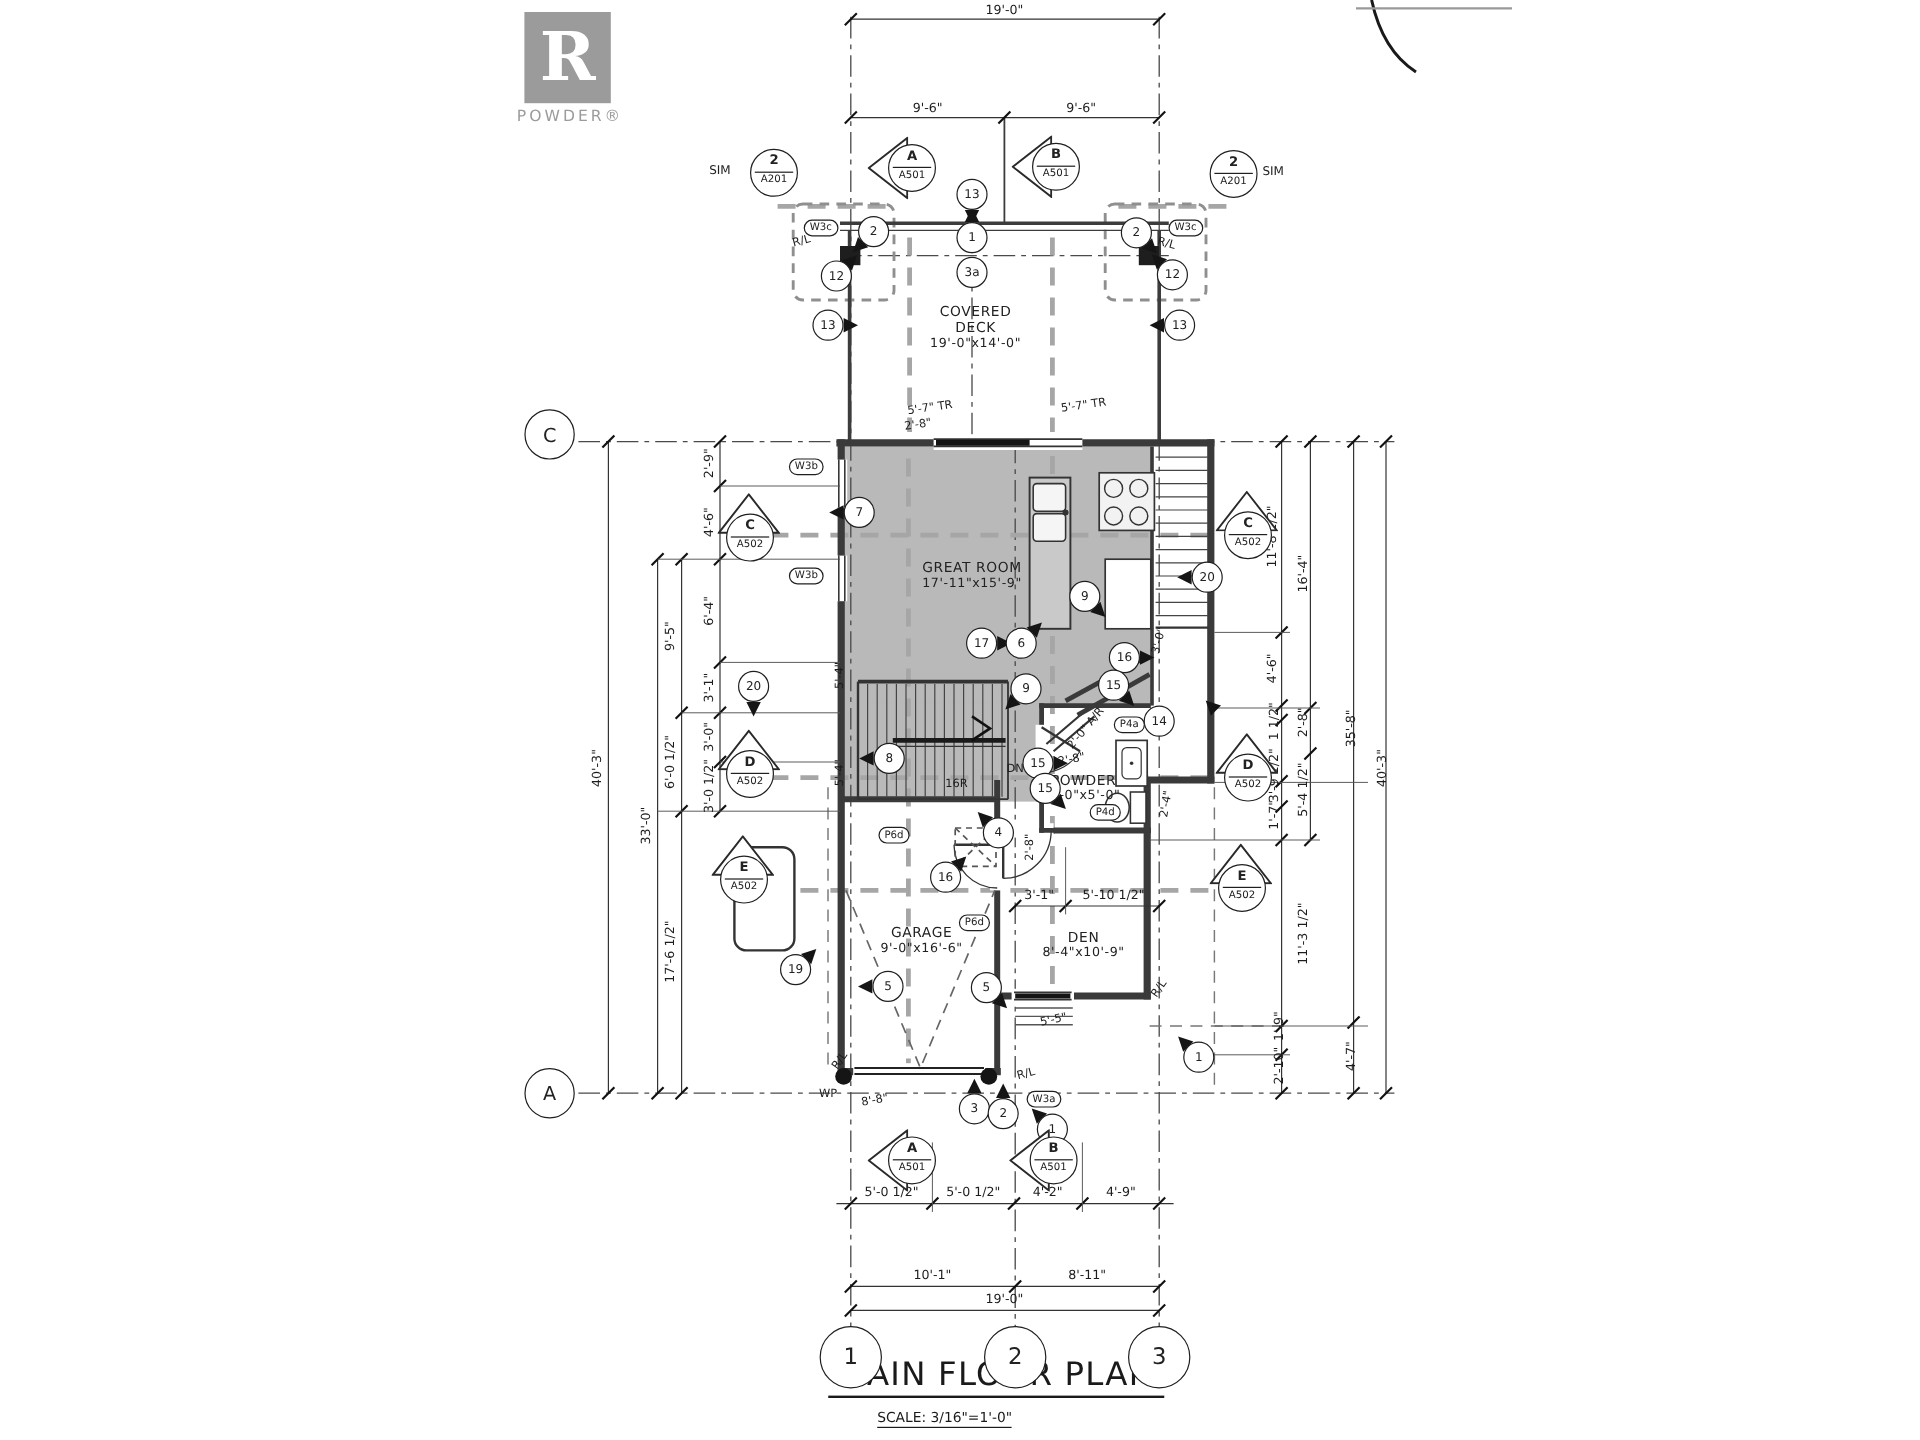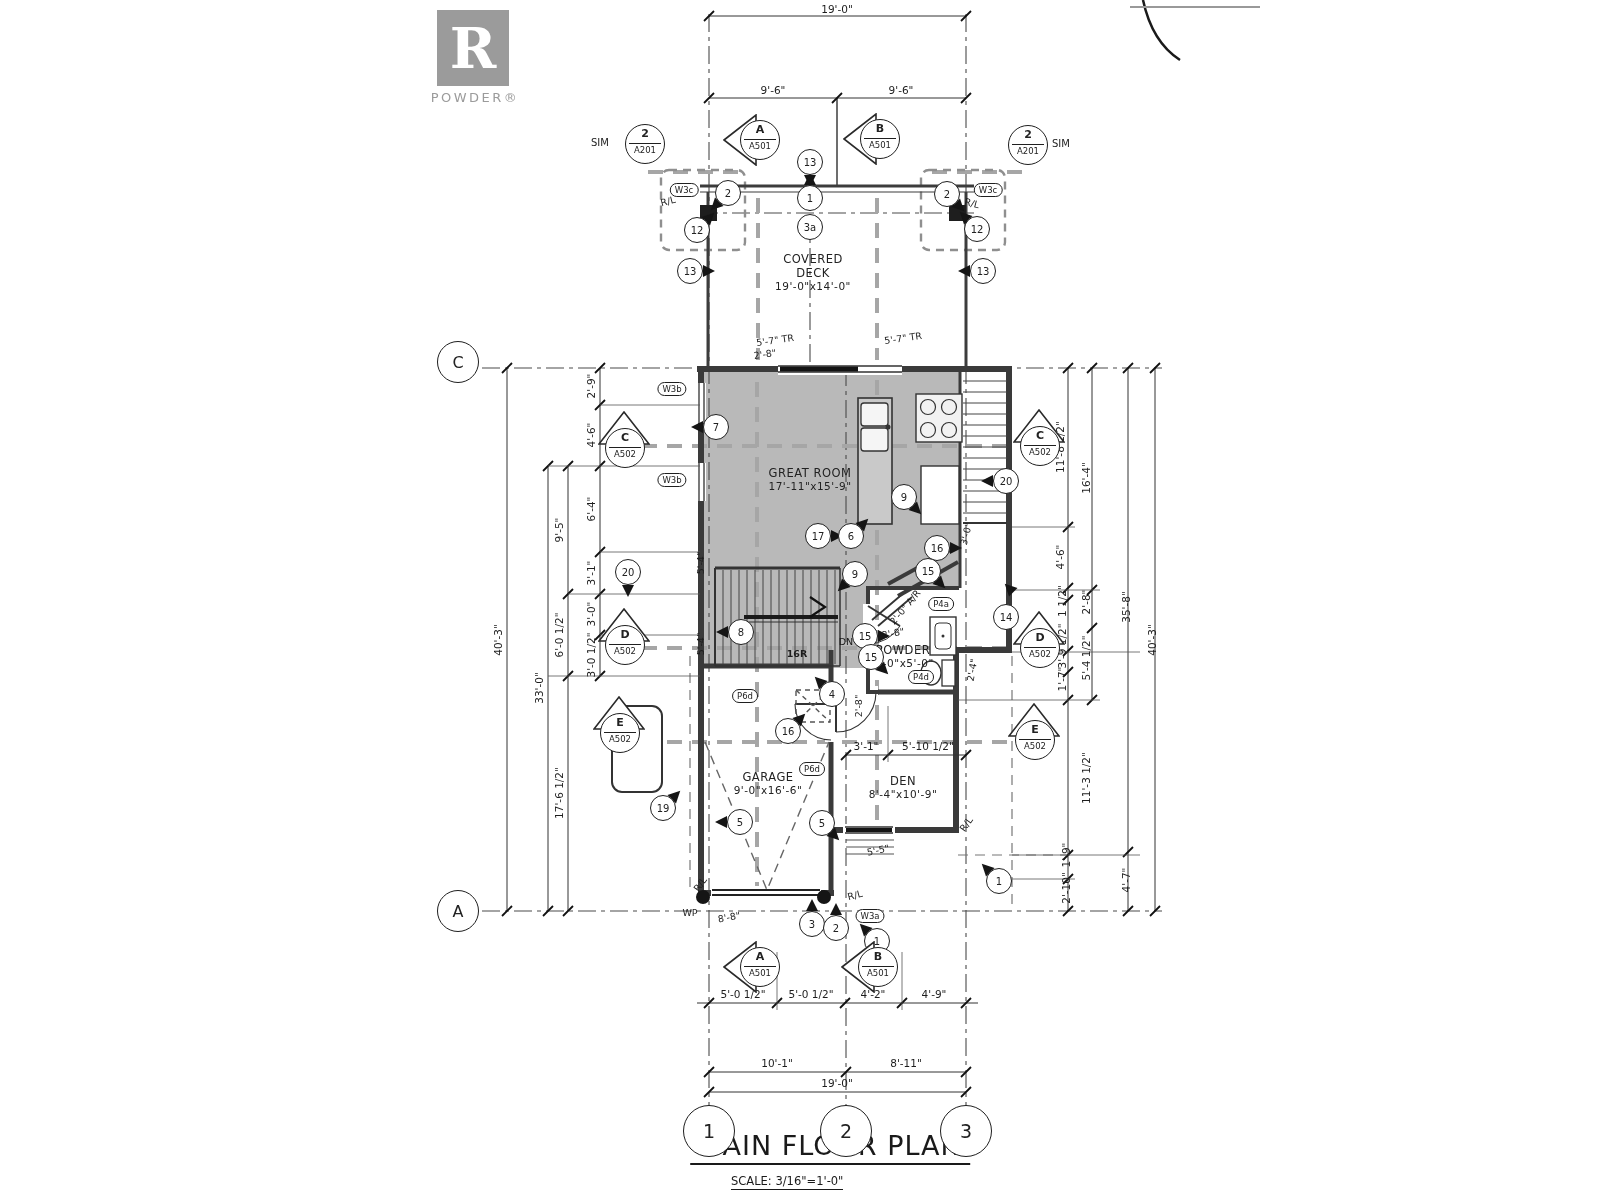--- a/index.html
+++ b/index.html
@@ -325,21 +325,21 @@
     <div class="dim vdim" style="left: 1066px; top: 888px;">2'-10"</div>
     <div class="dim vdim" style="left: 1126px; top: 607px;">35'-8"</div>
     <div class="dim vdim" style="left: 1126px; top: 880px;">4'-7"</div>
     <div class="dim vdim" style="left: 1152px; top: 640px;">40'-3"</div>
     <div class="note" style="left: 668px; top: 201px; transform: translate(-50%, -50%) rotate(-15deg);">R/L</div>
     <div class="note" style="left: 972px; top: 203px; transform: translate(-50%, -50%) rotate(15deg);">R/L</div>
     <div class="note" style="left: 775px; top: 340px; transform: translate(-50%, -50%) rotate(-8deg);">5'-7" TR</div>
     <div class="note" style="left: 765px; top: 354px; transform: translate(-50%, -50%) rotate(-8deg);">2'-8"</div>
     <div class="note" style="left: 903px; top: 338px; transform: translate(-50%, -50%) rotate(-8deg);">5'-7" TR</div>
     <div class="note" style="left: 846px; top: 641px; transform: translate(-50%, -50%) rotate(0deg);">DN</div>
-    <div class="note" style="left: 797px; top: 653px; transform: translate(-50%, -50%) rotate(0deg); font-weight: bold;">16R</div>
+    <div class="note" style="left: 797px; top: 653px; transform: translate(-50%, -50%) rotate(0deg);">16R</div>
     <div class="note" style="left: 700px; top: 563px; transform: translate(-50%, -50%) rotate(-90deg);">5'-4"</div>
     <div class="note" style="left: 700px; top: 644px; transform: translate(-50%, -50%) rotate(-90deg);">5'-4"</div>
     <div class="note" style="left: 905px; top: 607px; transform: translate(-50%, -50%) rotate(-50deg);">2'-0" A/R</div>
     <div class="note" style="left: 893px; top: 633px; transform: translate(-50%, -50%) rotate(-10deg);">2'-8"</div>
     <div class="note" style="left: 858px; top: 706px; transform: translate(-50%, -50%) rotate(-90deg);">2'-8"</div>
     <div class="note" style="left: 972px; top: 670px; transform: translate(-50%, -50%) rotate(-80deg);">2'-4"</div>
     <div class="note" style="left: 966px; top: 534px; transform: translate(-50%, -50%) rotate(-75deg);">3'-0"</div>
     <div class="note" style="left: 690px; top: 912px; transform: translate(-50%, -50%) rotate(0deg);">WP</div>
     <div class="note" style="left: 700px; top: 884px; transform: translate(-50%, -50%) rotate(-55deg);">R/L</div>
     <div class="note" style="left: 729px; top: 917px; transform: translate(-50%, -50%) rotate(-10deg);">8'-8"</div>
@@ -392,21 +392,21 @@
     <div class="balloon" style="left: 805px; top: 523px;">17</div>
     <div class="tri" style="left: 831px; top: 530px; transform: rotate(0deg);"></div>
     <div class="balloon" style="left: 838px; top: 523px;">6</div>
     <div class="tri" style="left: 858.435px; top: 516.565px; transform: rotate(315deg);"></div>
     <div class="balloon" style="left: 891px; top: 484px;">9</div>
     <div class="tri" style="left: 911.435px; top: 504.435px; transform: rotate(45deg);"></div>
     <div class="balloon" style="left: 842px; top: 561px;">9</div>
     <div class="tri" style="left: 835.565px; top: 581.435px; transform: rotate(135deg);"></div>
     <div class="balloon" style="left: 993px; top: 468px;">20</div>
     <div class="tri" style="left: 981px; top: 475px; transform: rotate(180deg);"></div>
-    <div class="balloon" style="left: 993px; top: 588px; margin-top: 16px;">14</div>
+    <div class="balloon" style="left: 953px; top: 588px;">14</div>
     <div class="tri" style="left: 1002.56px; top: 581.565px; transform: rotate(225deg);"></div>
     <div class="balloon" style="left: 924px; top: 535px;">16</div>
     <div class="tri" style="left: 950px; top: 542px; transform: rotate(0deg);"></div>
     <div class="balloon" style="left: 915px; top: 558px;">15</div>
     <div class="tri" style="left: 935.435px; top: 578.435px; transform: rotate(45deg);"></div>
     <div class="balloon" style="left: 852px; top: 623px;">15</div>
     <div class="tri" style="left: 878px; top: 630px; transform: rotate(0deg);"></div>
     <div class="balloon" style="left: 858px; top: 644px;">15</div>
     <div class="tri" style="left: 878.435px; top: 664.435px; transform: rotate(45deg);"></div>
     <div class="balloon" style="left: 819px; top: 681px;">4</div>

